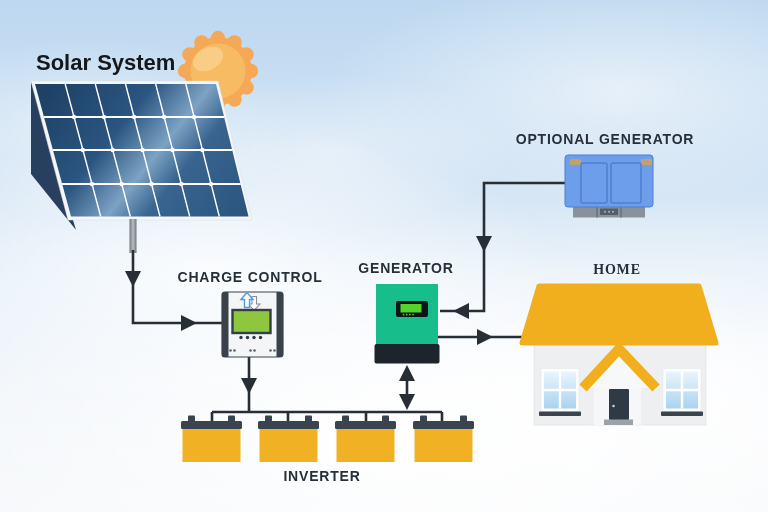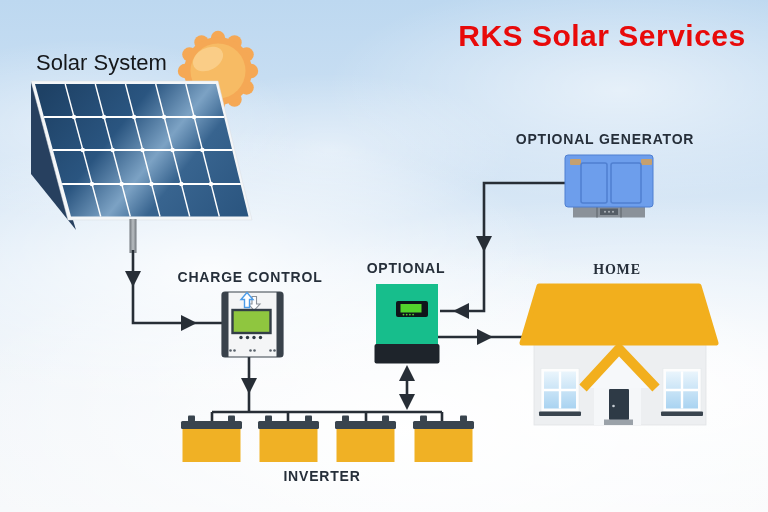--- a/index.html
+++ b/index.html
@@ -13,21 +13,21 @@
       radial-gradient(620px 250px at 400px 430px, rgba(255,255,255,.95), rgba(255,255,255,0) 75%),
       radial-gradient(700px 260px at 660px 390px, rgba(255,255,255,.9), rgba(255,255,255,0) 75%),
       radial-gradient(260px 110px at 330px 150px, rgba(255,255,255,.45), rgba(255,255,255,0) 70%),
       linear-gradient(180deg,#bdd8f0 0%,#cfe2f4 30%,#e3eef8 55%,#f2f6fa 75%,#f7f9fb 100%);
   }
   .lbl{
     position:absolute;font-weight:700;font-size:14px;color:#262f3a;
     letter-spacing:.8px;white-space:nowrap;transform:translateX(-50%);
   }
   .lbl-solar{
-    position:absolute;left:36px;top:50px;font-weight:400;font-size:22px;
+    position:absolute;left:36px;top:50px;font-weight:700;font-size:22px;
     color:#15171a;white-space:nowrap;letter-spacing:0;
   }
   .lbl-brand{
     position:absolute;left:602px;top:19px;transform:translateX(-50%);
     font-weight:700;font-size:30px;color:#e80a0a;letter-spacing:.5px;white-space:nowrap;
   }
   svg{position:absolute;left:0;top:0;}
 </style>
 </head>
 <body>
@@ -235,20 +235,19 @@
       <g>
         <rect x="420" y="415.5" width="7" height="6" rx="1" fill="#39444e"></rect>
         <rect x="460" y="415.5" width="7" height="6" rx="1" fill="#39444e"></rect>
         <rect x="413" y="421" width="61" height="8" rx="1.5" fill="#39444e"></rect>
         <rect x="414.5" y="429" width="58" height="33" fill="#f0b125"></rect>
       </g>
     </g>
   </svg>
 
   <div class="lbl-solar">Solar System</div>
-  <div class="lbl-brand">RKS Solar Services</div>
   <div class="lbl" style="left:250px;top:269px;">CHARGE CONTROL</div>
   <div class="lbl" style="left:605px;top:131px;">OPTIONAL GENERATOR</div>
-  <div class="lbl" style="left:406px;top:260px;">OPTIONAL</div>
+  <div class="lbl" style="left:406px;top:260px;">GENERATOR</div>
   <div class="lbl" style="left:617px;top:262px;font-family:Liberation Serif, serif;">HOME</div>
   <div class="lbl" style="left:322px;top:468px;">INVERTER</div>
 
 </div>
 
 </body></html>

